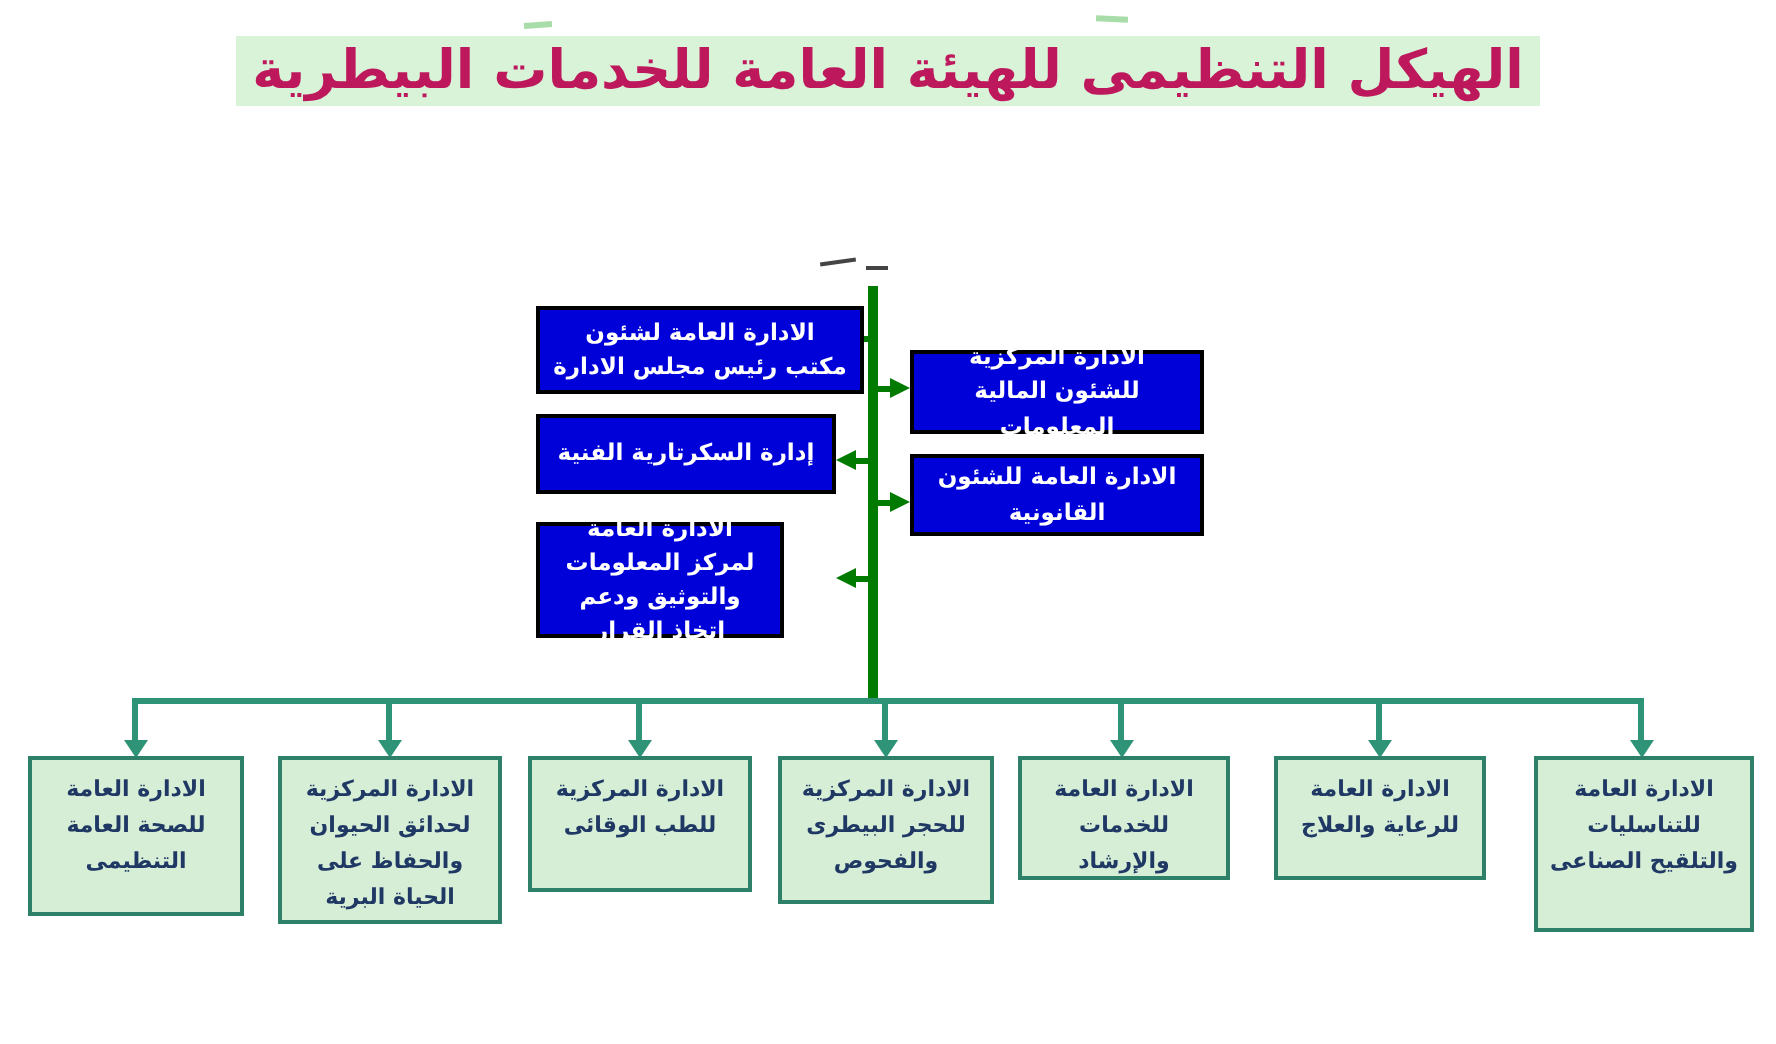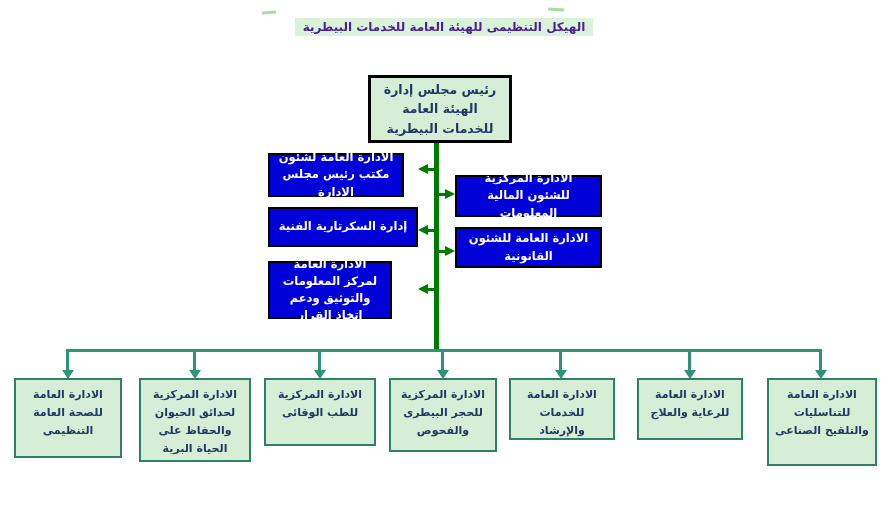--- a/index.html
+++ b/index.html
@@ -1,21 +1,21 @@
 <!DOCTYPE html>
 <html lang="ar"><head>
 <meta charset="utf-8">
 <style>
   html,body{margin:0;padding:0;background:#ffffff;}
   .canvas{
     position:relative;width:888px;height:522px;background:#ffffff;overflow:hidden;
     font-family:"DejaVu Sans", sans-serif;
   }
   .title{position:absolute;top:20px;left:0;right:0;text-align:center;margin:0;
-    font-size:12px;font-weight:bold;color:#4c1d95;letter-spacing:0;}
+    font-size:27px;font-weight:bold;color:#be185d;letter-spacing:0;}
   .title span{background:#d8f3d8;padding:2px 8px;}
   .box{position:absolute;box-sizing:border-box;text-align:center;font-weight:bold;
     display:flex;align-items:center;justify-content:center;direction:rtl;}
   .box.mint-root{background:#d6eed6;border:3px solid #000000;color:#1f3864;
     font-size:12.5px;line-height:1.55;padding:2px 4px;}
   .box.blue{background:#0000d9;border:2px solid #000000;color:#ffffff;
     font-size:11.5px;line-height:1.5;padding:2px 6px;}
   .box.mint{background:#d6eed6;border:2px solid #2e8068;color:#1f3864;
     font-size:11px;line-height:1.65;padding:6px 4px 0;align-items:flex-start;}
   
@@ -39,32 +39,31 @@
 
 <div class="canvas">
 
   <h1 class="title"><span>الهيكل التنظيمى للهيئة العامة للخدمات البيطرية</span></h1>
 
   <div class="artifact" style="left:262px;top:11px;width:14px;border-bottom:3px solid #a8dca8;transform:rotate(-4deg);"></div>
   <div class="artifact" style="left:548px;top:8px;width:16px;border-bottom:3px solid #a8dca8;transform:rotate(3deg);"></div>
   <div class="artifact" style="left:410px;top:130px;width:18px;border-bottom:2px solid #444444;transform:rotate(-8deg);"></div>
   <div class="artifact" style="left:433px;top:133px;width:11px;border-bottom:2px solid #444444;"></div>
 
-  <div class="box mint-root" style="left:368px;top:75px;width:144px;height:68px;">رئيس مجلس إدارة الهيئة العامة للخدمات البيطرية</div>
 
   <div class="vline" style="left:434px;top:143px;width:5px;height:209px;"></div>
 
   <div class="harrow left" style="left:428px;top:168px;width:9px;"></div>
   <div class="harrow left" style="left:428px;top:229px;width:9px;"></div>
   <div class="harrow left" style="left:428px;top:288px;width:9px;"></div>
 
   <div class="harrow right" style="left:437px;top:193px;width:8px;"></div>
   <div class="harrow right" style="left:437px;top:250px;width:8px;"></div>
 
-  <div class="box blue" style="left:268px;top:153px;width:136px;height:44px;">الادارة العامة لشئون مكتب رئيس مجلس الادارة</div>
+  <div class="box blue" style="left:268px;top:153px;width:164px;height:44px;">الادارة العامة لشئون مكتب رئيس مجلس الادارة</div>
   <div class="box blue" style="left:268px;top:207px;width:150px;height:40px;">إدارة السكرتارية الفنية</div>
   <div class="box blue" style="left:268px;top:261px;width:124px;height:58px;">الادارة العامة لمركز المعلومات والتوثيق ودعم اتخاذ القرار</div>
 
   <div class="box blue" style="left:455px;top:175px;width:147px;height:42px;">الادارة المركزية للشئون المالية المعلومات</div>
   <div class="box blue" style="left:455px;top:227px;width:147px;height:41px;">الادارة العامة للشئون القانونية</div>
 
   <div class="bus" style="left:66px;top:349px;width:756px;"></div>
   <div class="drop" style="left:66px;"></div>
   <div class="drop" style="left:193px;"></div>
   <div class="drop" style="left:318px;"></div>

